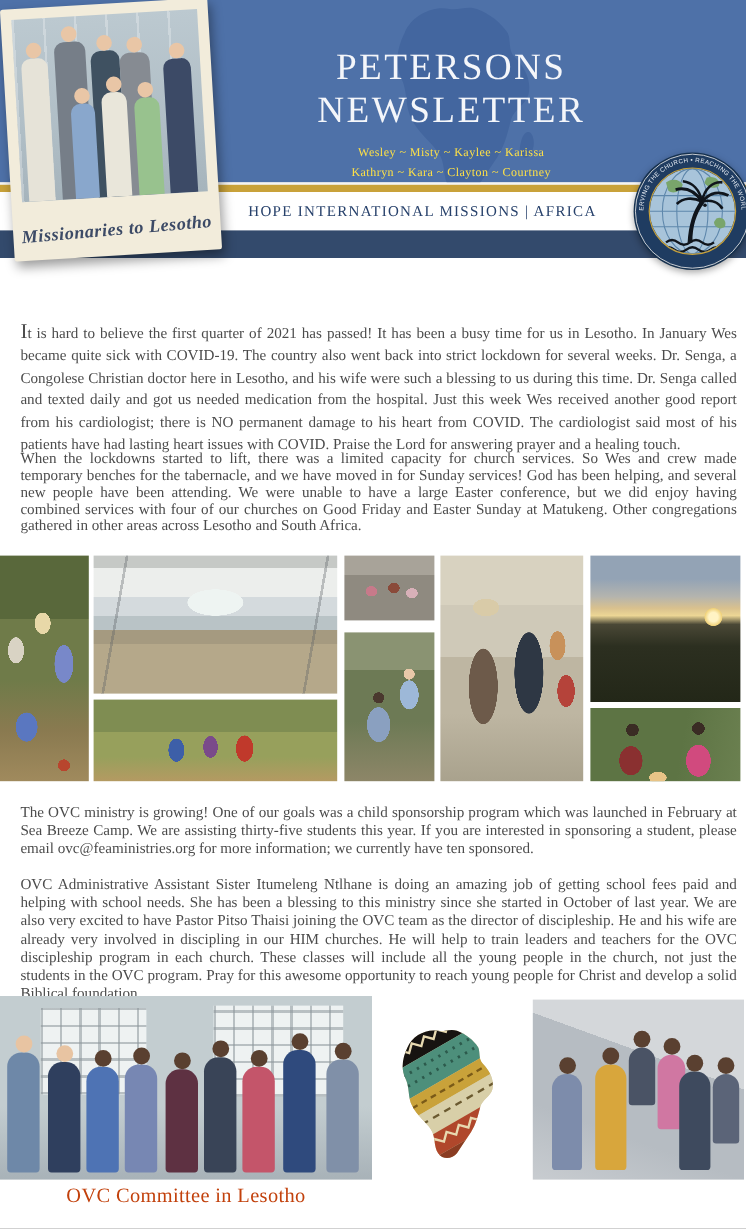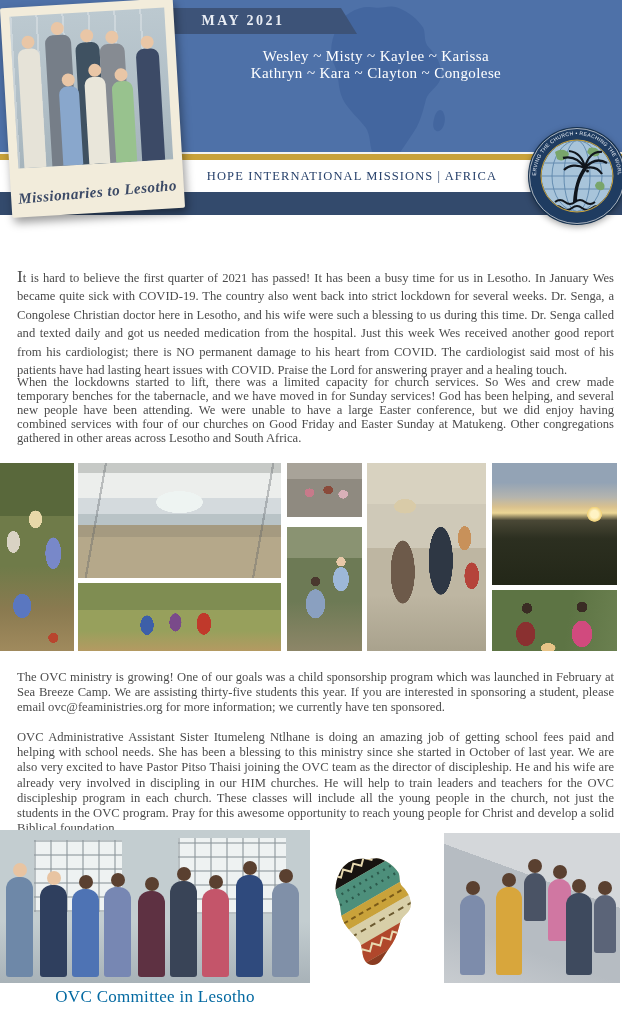--- a/index.html
+++ b/index.html
@@ -12,21 +12,21 @@
   .hdr-blue{position:absolute;left:0;top:0;width:622px;height:152px;background:#4e71a8;overflow:hidden;}
   .africa-watermark{position:absolute;left:308px;top:-4px;width:150px;height:172px;}
   .ribbon{
     position:absolute;left:143px;top:8px;width:214px;height:26px;background:#3d5378;
     clip-path:polygon(0 0,calc(100% - 16px) 0,100% 100%,0 100%);
     display:flex;align-items:center;justify-content:center;
   }
   .ribbon span{color:#e9edf4;font-size:14px;font-weight:bold;letter-spacing:2.5px;padding-right:14px;}
   .title-block{position:absolute;left:230px;top:38px;width:292px;text-align:center;color:#f4f6fa;}
   .title-line{font-size:31px;line-height:36px;letter-spacing:2px;font-weight:normal;}
-  .names{margin-top:10px;font-size:15px;line-height:16.5px;letter-spacing:.4px;color:#ffffff;}
+  .names{margin-top:10px;font-size:10px;line-height:16.5px;letter-spacing:.4px;color:#fde047;}
   .stripe-white-thin{position:absolute;left:0;top:152px;width:622px;height:2px;background:#f4f4f2;}
   .stripe-gold{position:absolute;left:0;top:154px;width:622px;height:6px;background:#c9a23a;}
   .band-white{position:absolute;left:0;top:160px;width:622px;height:32px;background:#ffffff;}
   .org-line{
     position:absolute;left:82px;top:9px;width:540px;text-align:center;
     color:#27416b;font-size:12.5px;letter-spacing:1.1px;
   }
   .band-navy{position:absolute;left:0;top:192px;width:622px;height:23px;background:#334a6c;}
   
   .logo{position:absolute;left:527px;top:126px;width:100px;height:100px;filter:drop-shadow(0 2px 3px rgba(0,0,0,.35));}
@@ -123,40 +123,39 @@
       #eef2f2;}
   .fig{position:absolute;bottom:6px;width:27px;border-radius:12px 12px 3px 3px;}
   .fig::before{content:"";position:absolute;top:-14px;left:50%;transform:translateX(-50%);
     width:14px;height:14px;border-radius:50%;background:#5a4030;}
   .fig.lightskin::before{background:#e8c4a2;}
   .ph-r{left:444px;top:833px;width:176px;height:150px;
     background:linear-gradient(200deg,#d4d7da 0 35%,#b6bcc2 35% 70%,#c8ccd0 100%);}
   .africa-art{position:absolute;left:322px;top:850px;width:98px;height:120px;}
   .photo-caption{
     position:absolute;left:0;top:987px;width:310px;text-align:center;
-    font-size:17px;color:#0369a1;letter-spacing:.3px;
+    font-size:17px;color:#c2410c;letter-spacing:.3px;
   }
 </style>
 </head>
 <body>
 
 <div class="page">
 
   <div class="hdr-blue">
     <svg class="africa-watermark" viewBox="0 0 100 120" aria-hidden="true">
       <path d="M 18,22 C 22,12 34,6 44,8 C 50,9 54,6 60,8 C 68,11 74,16 78,22 C 80,26 78,32 82,36 C 88,42 92,50 90,58 C 88,64 82,66 80,72 C 78,80 76,88 72,94 C 68,100 64,106 60,112 C 56,117 48,118 44,112 C 40,106 42,98 38,92 C 34,86 26,80 22,72 C 18,64 20,56 16,48 C 12,40 14,30 18,22 Z" fill="#43669f"></path>
       <path d="M 86,84 C 88,78 92,78 93,84 C 94,90 90,96 87,94 C 84,92 85,88 86,84 Z" fill="#43669f"></path>
     </svg>
-    <div class="ribbon">
-      <span>MAY 2021</span>
-    </div>
     <div class="title-block">
+      <div class="title-line">PETERSONS</div>
+      <div class="title-line">NEWSLETTER</div>
       <div class="names">
         <div>Wesley ~ Misty ~ Kaylee ~ Karissa</div>
-        <div>Kathryn ~ Kara ~ Clayton ~ Congolese</div>
+        <div>Kathryn ~ Kara ~ Clayton ~ Courtney</div>
       </div>
     </div>
   </div>
 
   <div class="stripe-white-thin"></div>
   <div class="stripe-gold"></div>
   <div class="band-white">
     <div class="org-line">HOPE INTERNATIONAL MISSIONS  |  AFRICA</div>
   </div>
   <div class="band-navy"></div>

